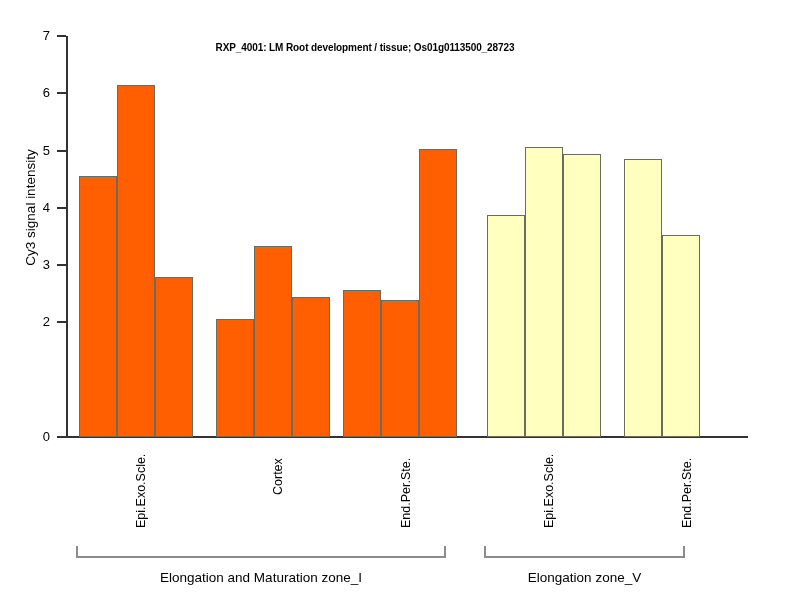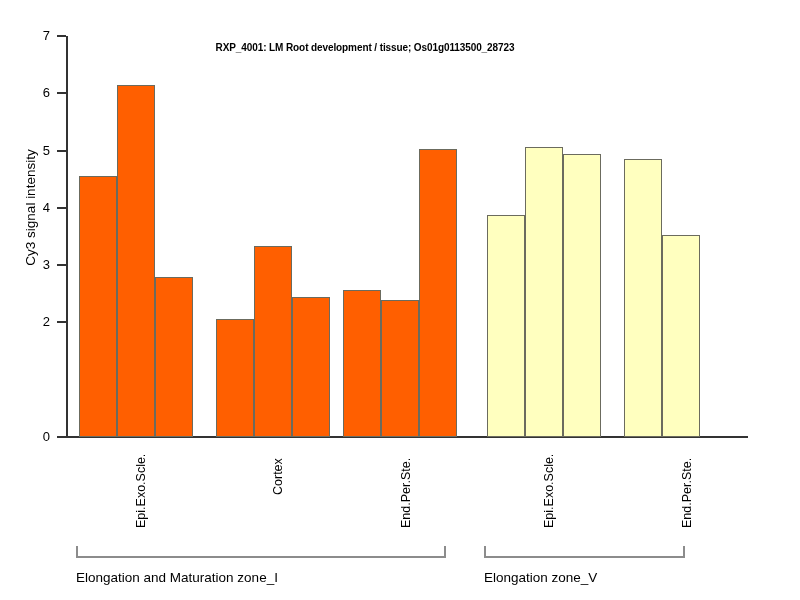--- a/index.html
+++ b/index.html
@@ -108,20 +108,21 @@
   
   .bracket {
     position: absolute;
     height: 12px;
     border: 2px solid #8c8c8c;
     border-top: none;
     box-sizing: border-box;
   }
   .bracket-label {
     position: absolute;
+    text-align: center;
     font-size: 13.5px;
     white-space: nowrap;
   }
 </style>
 </head>
 <body>
 
 <div id="plot">
 
   <div id="chart-title">RXP_4001: LM Root development / tissue; Os01g0113500_28723</div>

